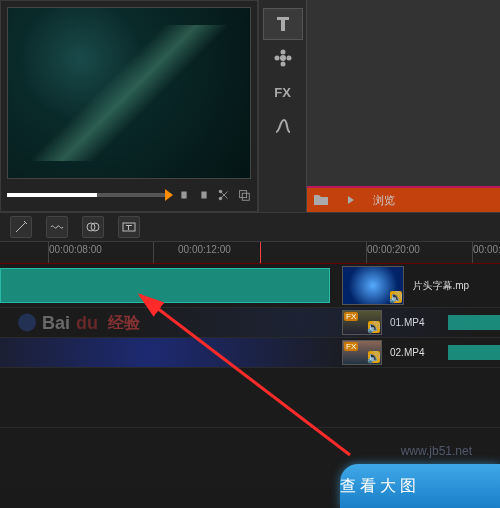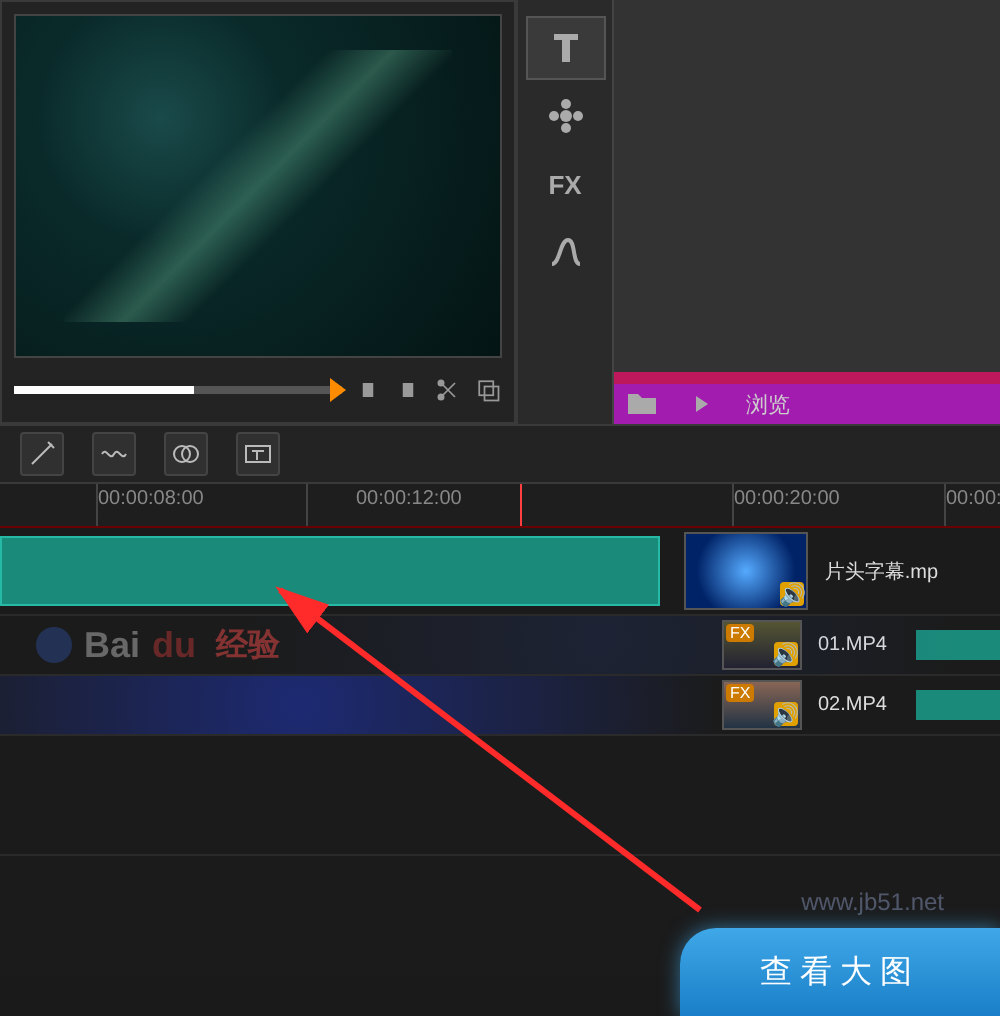--- a/index.html
+++ b/index.html
@@ -16,46 +16,46 @@
   .ctrl-row { height:28px; margin-top:4px; display:flex; align-items:center; gap:8px; background:#2a2a2a; padding:0 4px; }
   .tc { font-family:monospace; font-size:12px; background:#1a1a1a; padding:2px 4px; border:1px solid #444; color:#ddd; letter-spacing:1px; }
   .stepper { width:14px; display:flex; flex-direction:column; gap:2px; }
   .stepper div { height:8px; background:#3a3a3a; border:1px solid #555; }
   .sidebar { width:48px; background:#2a2a2a; border-left:1px solid #3a3a3a; display:flex; flex-direction:column; align-items:center; padding-top:8px; gap:2px; }
   .side-btn { width:40px; height:32px; display:flex; align-items:center; justify-content:center; color:#aaa; font-weight:bold; border:1px solid transparent; }
   .side-btn.sel { background:#3a3a3a; border-color:#555; }
   .side-btn.fx { font-size:13px; font-family:Arial; }
   .right-pane { flex:1; background:#333; border-left:1px solid #444; display:flex; flex-direction:column; }
   .right-pane .blank { flex:1; }
-  .browse-row { height:26px; display:flex; align-items:center; gap:19px; padding:0 6px; border-top:6px solid #be185d; background:#a21caf; }
+  .browse-row { height:26px; display:flex; align-items:center; gap:19px; padding:0 6px; border-top:2px solid #be185d; background:#c2410c; }
   .tri { width:0; height:0; border-left:6px solid #aaa; border-top:4px solid transparent; border-bottom:4px solid transparent; }
   .toolbar { height:30px; background:#232323; border-top:1px solid #3a3a3a; border-bottom:1px solid #3a3a3a; display:flex; align-items:center; gap:14px; padding:0 10px; }
   .tb-btn { width:22px; height:22px; display:flex; align-items:center; justify-content:center; color:#bbb; background:#303030; border:1px solid #444; border-radius:2px; }
   .ruler { height:22px; background:#1e1e1e; border-bottom:1px solid #6a0000; display:flex; position:relative; }
   .ruler-seg { position:absolute; top:0; height:100%; color:#888; font-size:10px; padding-top:2px; border-left:1px solid #444;margin-left:28px; }
   .redline { position:absolute; top:0; bottom:0; width:1px; background:#ff4040; }
   .tracks { background:#1b1b1b; position:relative; }
   .track { height:44px; border-bottom:1px solid #2a2a2a; display:flex; align-items:stretch; position:relative; }
-  .track.small { height:30px;padding-left:19px; }
+  .track.small { height:30px; }
   .tl-body { position:relative; flex:0 0 340px; overflow:hidden; }
   .tl-right { flex:1; display:flex; align-items:center; gap:4px; padding:2px 0 2px 2px; overflow:hidden; }
   .clip { position:absolute; top:4px; bottom:4px; background:#1a8a7a; border:1px solid #26b9a5; }
   .thumb { height:100%; aspect-ratio:1.6; background:#333; border:1px solid #555; display:flex; align-items:center; justify-content:center; position:relative; overflow:hidden; }
   .thumb .spk { position:absolute; bottom:1px; right:1px; width:12px; height:12px; background:#e0a000; border-radius:2px; display:flex; align-items:center; justify-content:center; }
   .fxb { position:absolute; top:1px; left:1px; font-size:8px; background:#cc7a00; color:#fff; padding:0 2px; border-radius:2px; }
   .clip-lbl { flex:1; display:flex; align-items:center; padding-left:4px; color:#ddd; font-size:10px; white-space:nowrap; overflow:hidden; }
   .clipstrip { flex:1; height:60%; align-self:center; background:#1a8a7a; margin-left:2px; }
   .bg-dim { position:absolute; inset:0; pointer-events:none; }
   .bg1 .bg-dim { background:radial-gradient(circle at 60% 40%,rgba(40,80,200,0.15),transparent 60%); }
   .bg2 .bg-dim { background:radial-gradient(circle at 30% 50%,rgba(30,60,220,0.45),transparent 60%); }
   .logo { position:absolute; left:18px; top:50%; transform:translateY(-50%); font-weight:bold; font-size:18px; color:rgba(255,255,255,0.12); display:flex; align-items:center; gap:6px; }
   .paw { width:18px; height:18px; border-radius:50%; background:rgba(60,120,255,0.25); }
   .logo .r{color:rgba(220,60,60,0.4);} .logo .w{color:rgba(220,220,220,0.4);} .logo .cn{color:rgba(220,70,70,0.55);font-size:16px;margin-left:4px;}
   .arrow-svg { position:absolute; left:50px; top:265px; width:320px; height:200px; pointer-events:none; }
-  .cta { position:absolute; right:0; bottom:0; width:160px; height:44px; background:linear-gradient(180deg,#3fa8e8,#1a7fc8); border-top-left-radius:18px; display:flex; align-items:center; justify-content:center; color:#fff; font-size:16px; letter-spacing:4px; box-shadow:0 0 10px rgba(63,168,232,0.6); }
+  .cta { position:absolute; right:0; bottom:0; width:160px; height:44px; background:linear-gradient(180deg,#3fa8e8,#1a7fc8); border-top-left-radius:18px; display:flex; align-items:center; justify-content:flex-start; color:#fff; font-size:16px; letter-spacing:4px; box-shadow:0 0 10px rgba(63,168,232,0.6); }
   .wm { position:absolute; right:28px; bottom:50px; color:rgba(180,200,255,0.35); font-size:12px; }
   svg.ic { width:16px; height:16px; }
   .side-btn svg.ic { width:20px; height:20px; }
 </style>
 </head>
 <body>
 
 <div class="top">
   <div class="preview-col">
     <div class="preview"></div>

